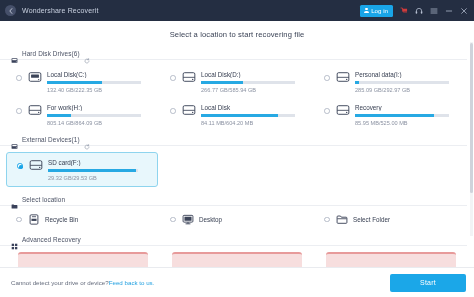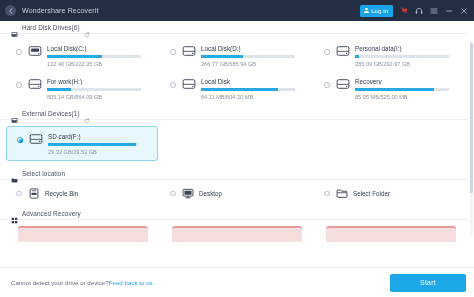--- a/index.html
+++ b/index.html
@@ -286,20 +286,21 @@
       <div class="tb-ico">
         <svg viewBox="0 0 12 12" width="8" height="8" aria-hidden="true">
           <path d="M2.5 2.5 L9.5 9.5 M9.5 2.5 L2.5 9.5" stroke="currentColor" stroke-width="1.1" stroke-linecap="round"></path>
         </svg>
       </div>
     </div>
   </div>
 
   <div class="content">
 
+    <div class="page-title">Select a location to start recovering file</div>
 
     <div class="section-head">
       <span class="sh-icon">
         <svg viewBox="0 0 12 12" width="7" height="7" aria-hidden="true">
           <rect x="1" y="2" width="10" height="8" rx="1.2" fill="#39415a"></rect>
           <rect x="2.3" y="3.3" width="7.4" height="2.2" fill="#fff"></rect>
           <circle cx="9" cy="8" r=".8" fill="#fff"></circle>
         </svg>
       </span>
       <span class="sh-label">Hard Disk Drives(6)</span>

